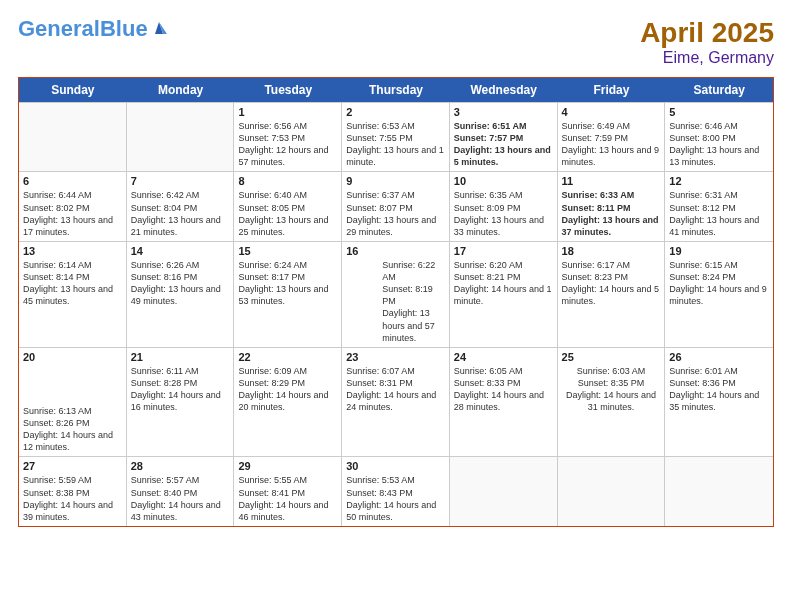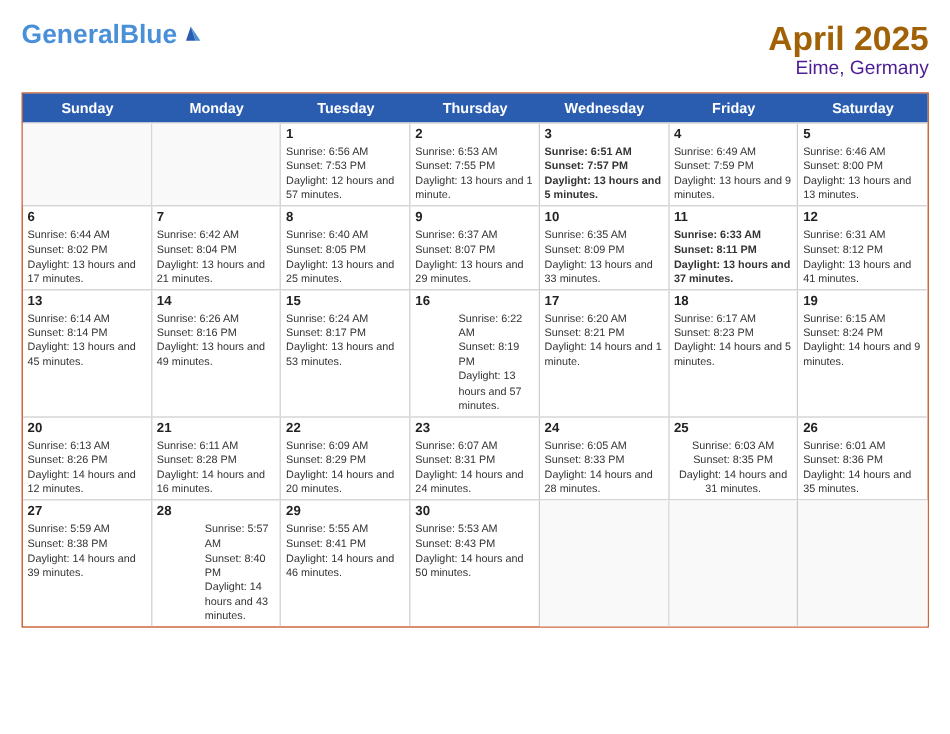--- a/index.html
+++ b/index.html
@@ -261,21 +261,21 @@
           <div class="cal-cell">
             <div class="day-num">19</div>
             <div class="day-info" style="white-space: pre-line;">Sunrise: 6:15 AM
 Sunset: 8:24 PM
 Daylight: 14 hours and 9 minutes.</div>
           </div>
         </div>
         <div class="cal-row">
           <div class="cal-cell">
             <div class="day-num">20</div>
-            <div class="day-info" style="white-space: pre-line;">Sunrise: 6:13 AM
+            <div class="day-info" style="white-space: pre-line; margin-top: 40px;">Sunrise: 6:13 AM
 Sunset: 8:26 PM
 Daylight: 14 hours and 12 minutes.</div>
           </div>
           <div class="cal-cell">
             <div class="day-num">21</div>
             <div class="day-info" style="white-space: pre-line;">Sunrise: 6:11 AM
 Sunset: 8:28 PM
 Daylight: 14 hours and 16 minutes.</div>
           </div>
           <div class="cal-cell">
@@ -311,21 +311,21 @@
         </div>
         <div class="cal-row">
           <div class="cal-cell">
             <div class="day-num">27</div>
             <div class="day-info" style="white-space: pre-line;">Sunrise: 5:59 AM
 Sunset: 8:38 PM
 Daylight: 14 hours and 39 minutes.</div>
           </div>
           <div class="cal-cell">
             <div class="day-num">28</div>
-            <div class="day-info" style="white-space: pre-line; margin-left: 40px;">Sunrise: 5:57 AM
+            <div class="day-info" style="white-space: pre-line;">Sunrise: 5:57 AM
 Sunset: 8:40 PM
 Daylight: 14 hours and 43 minutes.</div>
           </div>
           <div class="cal-cell">
             <div class="day-num">29</div>
             <div class="day-info" style="white-space: pre-line;">Sunrise: 5:55 AM
 Sunset: 8:41 PM
 Daylight: 14 hours and 46 minutes.</div>
           </div>
           <div class="cal-cell">

